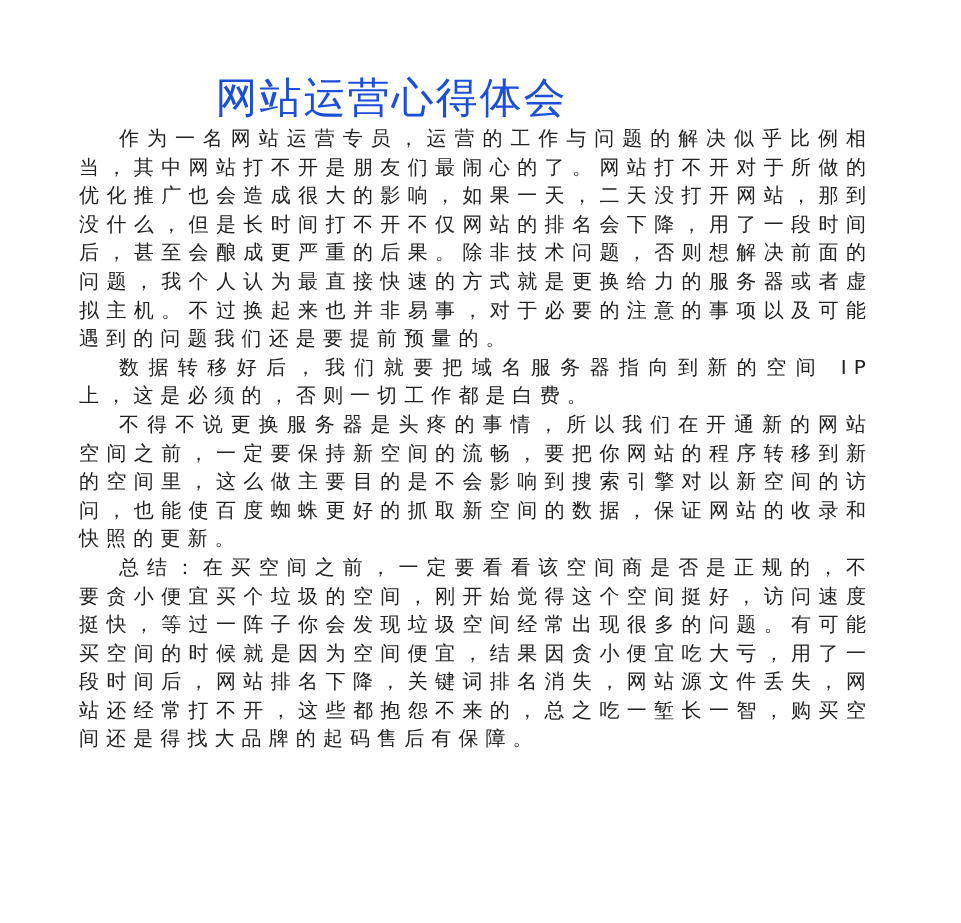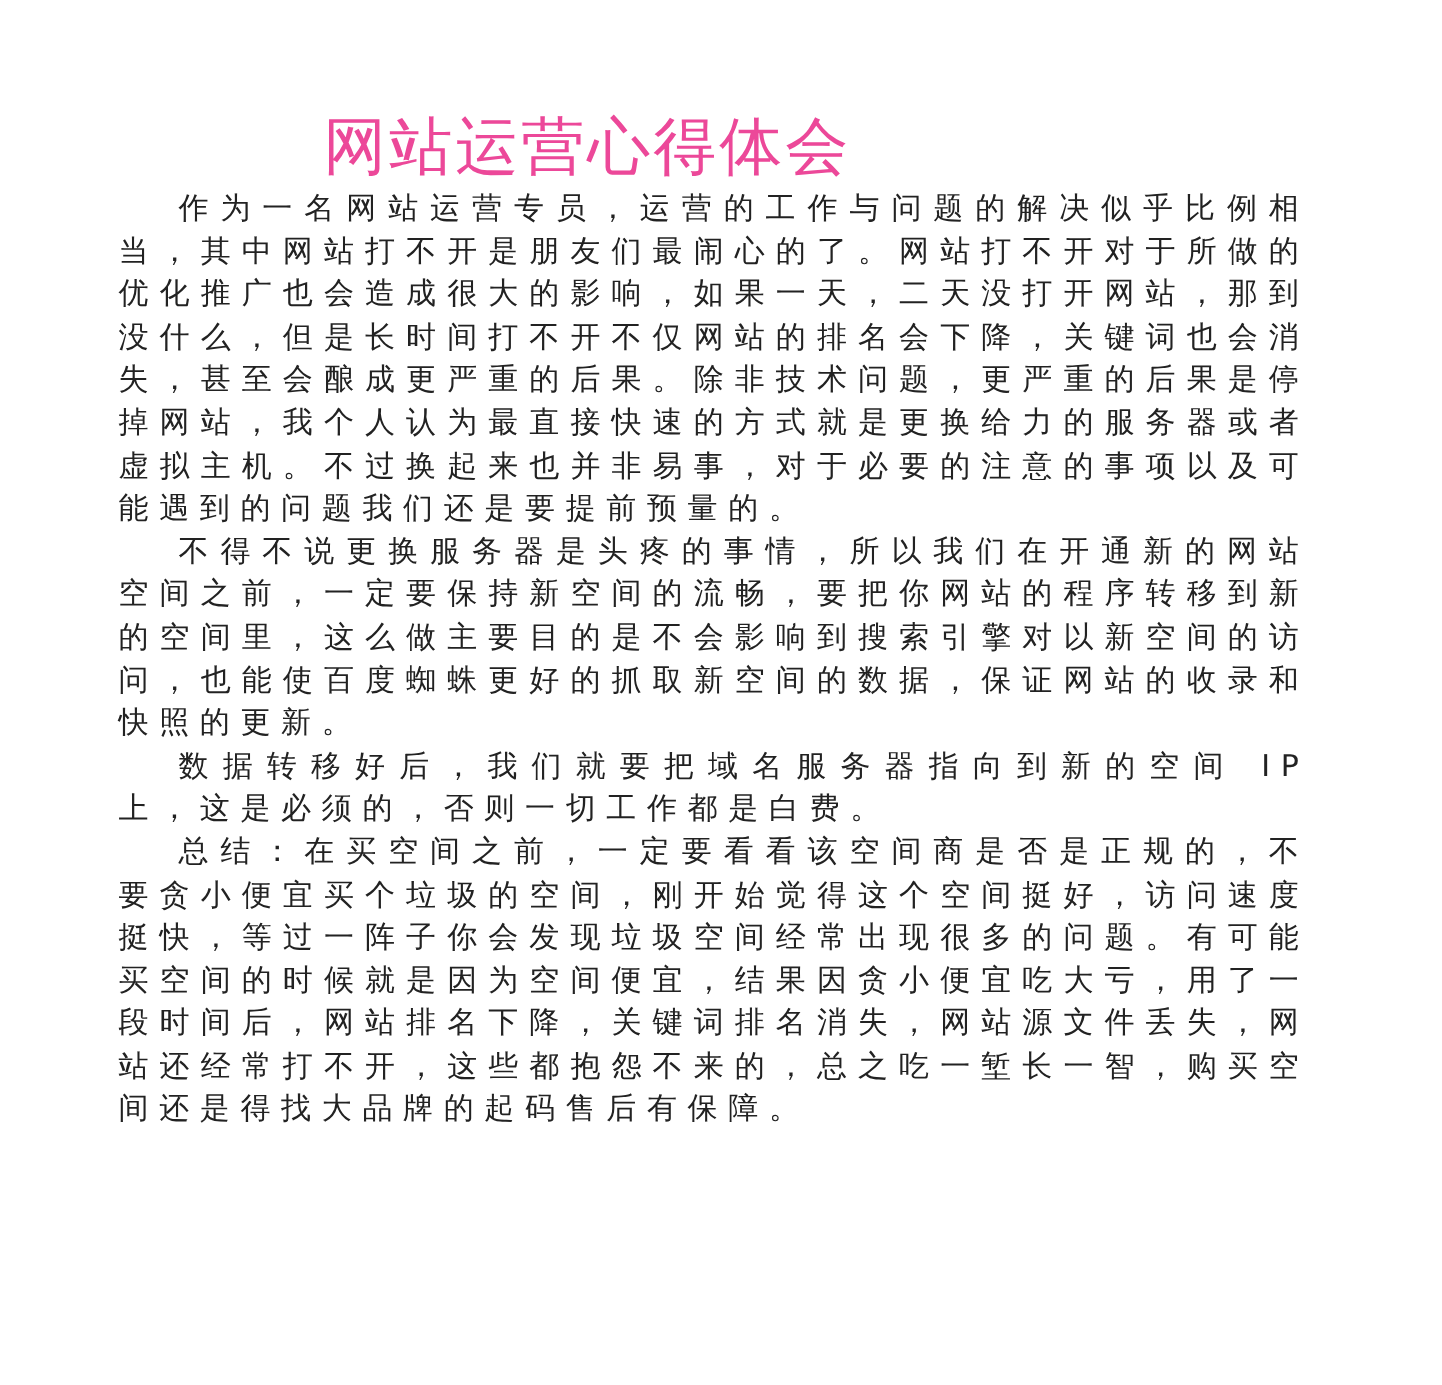--- a/index.html
+++ b/index.html
@@ -25,21 +25,21 @@
   .title {
     position: absolute;
     left: 0;
     width: 783px;
     top: 42px;
     height: 56px;
     text-align: center;
     font-size: 42px;
     line-height: 56px;
     letter-spacing: 2px;
-    color: #ec4899;
+    color: #1d4ed8;
     font-family: "DejaVu Sans", "Liberation Sans", sans-serif;
     font-weight: normal;
   }
   .body {
     position: absolute;
     left: 79px;
     top: 124px;
     width: 794px;
   }
   .para {
@@ -52,18 +52,18 @@
     color: #222;
     font-family: "DejaVu Sans", "Liberation Sans", sans-serif;
   }
 </style>
 </head>
 <body>
 
 <div class="page">
   <h1 class="title">网站运营心得体会</h1>
   <div class="body">
-    <p class="para">作为一名网站运营专员，运营的工作与问题的解决似乎比例相当，其中网站打不开是朋友们最闹心的了。网站打不开对于所做的优化推广也会造成很大的影响，如果一天，二天没打开网站，那到没什么，但是长时间打不开不仅网站的排名会下降，关键词也会消失，甚至会酿成更严重的后果。除非技术问题，更严重的后果是停掉网站，我个人认为最直接快速的方式就是更换给力的服务器或者虚拟主机。不过换起来也并非易事，对于必要的注意的事项以及可能遇到的问题我们还是要提前预量的。</p>
+    <p class="para">作为一名网站运营专员，运营的工作与问题的解决似乎比例相当，其中网站打不开是朋友们最闹心的了。网站打不开对于所做的优化推广也会造成很大的影响，如果一天，二天没打开网站，那到没什么，但是长时间打不开不仅网站的排名会下降，用了一段时间后，甚至会酿成更严重的后果。除非技术问题，否则想解决前面的问题，我个人认为最直接快速的方式就是更换给力的服务器或者虚拟主机。不过换起来也并非易事，对于必要的注意的事项以及可能遇到的问题我们还是要提前预量的。</p>
+    <p class="para">数据转移好后，我们就要把域名服务器指向到新的空间 IP 上，这是必须的，否则一切工作都是白费。</p>
     <p class="para">不得不说更换服务器是头疼的事情，所以我们在开通新的网站空间之前，一定要保持新空间的流畅，要把你网站的程序转移到新的空间里，这么做主要目的是不会影响到搜索引擎对以新空间的访问，也能使百度蜘蛛更好的抓取新空间的数据，保证网站的收录和快照的更新。</p>
-    <p class="para">数据转移好后，我们就要把域名服务器指向到新的空间 IP 上，这是必须的，否则一切工作都是白费。</p>
     <p class="para">总结：在买空间之前，一定要看看该空间商是否是正规的，不要贪小便宜买个垃圾的空间，刚开始觉得这个空间挺好，访问速度挺快，等过一阵子你会发现垃圾空间经常出现很多的问题。有可能买空间的时候就是因为空间便宜，结果因贪小便宜吃大亏，用了一段时间后，网站排名下降，关键词排名消失，网站源文件丢失，网站还经常打不开，这些都抱怨不来的，总之吃一堑长一智，购买空间还是得找大品牌的起码售后有保障。</p>
   </div>
 </div>
 
 </body></html>

